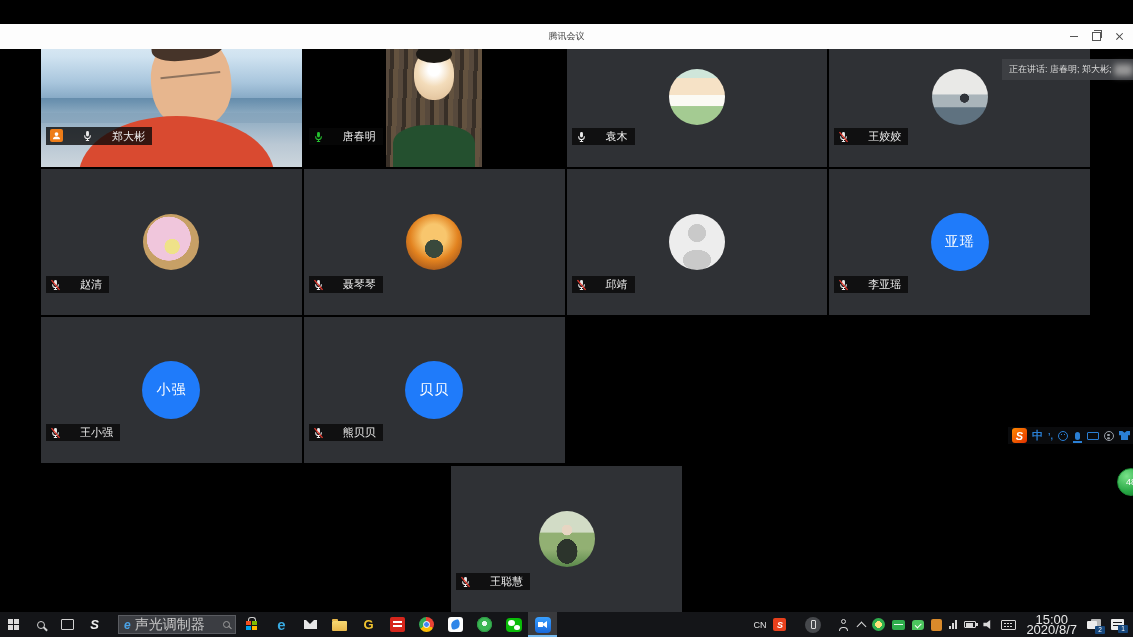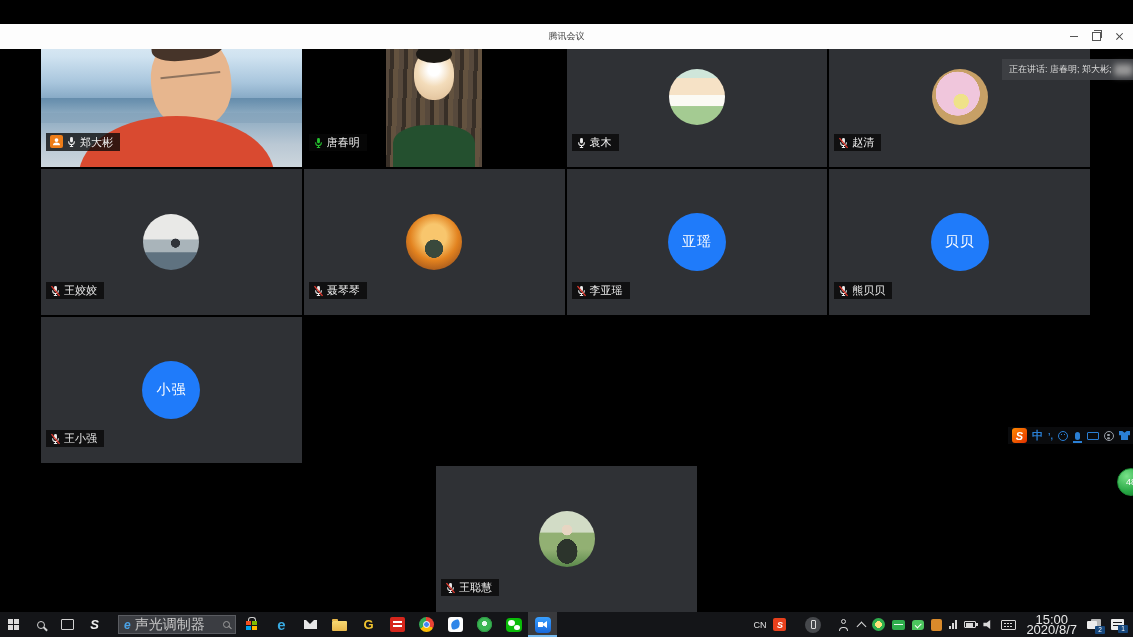--- a/index.html
+++ b/index.html
@@ -17,21 +17,21 @@
   .restore-glyph::before{content:'';position:absolute;left:1px;top:-3px;width:7px;height:7px;
     border-top:1px solid #555;border-right:1px solid #555;}
   .close-glyph{position:relative;width:9px;height:9px;}
   .close-glyph::before,.close-glyph::after{content:'';position:absolute;left:4px;top:0;width:1.2px;height:9px;background:#444;}
   .close-glyph::before{transform:rotate(45deg);} .close-glyph::after{transform:rotate(-45deg);}
 
   
   #video-grid{position:absolute;left:41px;top:26px;width:1049px;display:grid;
     grid-template-columns:repeat(4,1fr);grid-template-rows:141px 146px 146px;gap:2px;background:#000;}
   #bottom-row{position:absolute;left:0;top:466px;width:1133px;height:146px;display:flex;justify-content:center;}
-  #bottom-row .tile{width:261px;height:146px;}
+  #bottom-row .tile{width:231px;height:146px;}
   .tile{position:relative;background:#2f3135;overflow:hidden;}
   .active-speaker{box-shadow:inset 0 0 0 1px #2eb864;}
   .media{position:absolute;inset:0;}
   .m-center{display:flex;align-items:center;justify-content:center;}
 
   
   .av{width:56px;height:56px;border-radius:50%;flex:0 0 auto;}
   .av-initials{width:58px;height:58px;background:#1f7bfa;color:#fff;font-size:14px;letter-spacing:1px;
     display:flex;align-items:center;justify-content:center;border-radius:50%;}
   .av-shinchan{background:linear-gradient(180deg,#cfe6da 0 16%,#f6e2c6 17% 46%,#fbfaf4 47% 66%,#a4cb92 67% 100%);}
@@ -65,21 +65,21 @@
   .m-tang{background:#000;}
   .vt-strip{position:absolute;left:50%;top:0;bottom:0;width:96px;transform:translateX(-50%);
     background:repeating-linear-gradient(92deg,#57493c 0 5px,#382f27 5px 9px,#63523f 9px 14px);}
   .vt-head{position:absolute;left:50%;top:24px;transform:translateX(-50%);width:40px;height:50px;
     background:radial-gradient(circle at 50% 40%,#ffffff 0 16%,#f3dcba 46%,#ddbb93 100%);border-radius:46%;}
   .vt-head::before{content:'';position:absolute;left:2px;top:-5px;right:2px;height:18px;background:#1c1915;border-radius:50%;}
   .vt-shirt{position:absolute;left:50%;bottom:0;transform:translateX(-50%);width:82px;height:42px;
     background:#24502f;border-radius:42% 42% 0 0;}
 
   
-  .name-tag{position:absolute;left:5px;bottom:16px;display:flex;align-items:center;gap:3px;
+  .name-tag{position:absolute;left:5px;bottom:22px;display:flex;align-items:center;gap:19px;
     background:rgba(8,8,8,.78);padding:2px 7px 2px 4px;color:#ededed;font-size:11px;line-height:13px;z-index:5;}
   .host-badge{width:13px;height:13px;background:#ee7d18;border-radius:2px;display:inline-flex;align-items:center;justify-content:center;}
   .mic-slot{display:inline-flex;align-items:center;}
 
   
   .toast{position:absolute;top:59px;right:0;width:131px;height:21px;background:#3d3f43;z-index:20;
     display:flex;align-items:center;padding-left:7px;box-sizing:border-box;color:#d9d9d9;font-size:9px;white-space:nowrap;}
   .toast-blur{width:22px;height:12px;background:#9a9a9a;filter:blur(3px);margin-left:2px;border-radius:2px;}
 
   
@@ -259,124 +259,142 @@
               <path d="M2.9 5.6 v0.6 a3.1 3.1 0 0 0 6.2 0 v-0.6" fill="none" stroke="#ececec" stroke-width="1.1"></path>
               <line x1="6" y1="9.6" x2="6" y2="11" stroke="#ececec" stroke-width="1.1"></line>
               <line x1="4.2" y1="11.4" x2="7.8" y2="11.4" stroke="#ececec" stroke-width="1.1"></line>
             </svg>
           </span>
       <span class="pname">袁木</span>
     </div>
   </div>
       <div class="tile">
     <div class="media m-center">
+          <span class="av av-sea"></span>
+        </div>
+    <div class="name-tag">
+
+      <span class="mic-slot">
+            <svg width="11" height="12" viewBox="0 0 12 13">
+              <rect x="4.4" y="1" width="3.2" height="6" rx="1.6" fill="#ececec"></rect>
+              <path d="M2.9 5.6 v0.6 a3.1 3.1 0 0 0 6.2 0 v-0.6" fill="none" stroke="#ececec" stroke-width="1.1"></path>
+              <line x1="6" y1="9.6" x2="6" y2="11" stroke="#ececec" stroke-width="1.1"></line>
+              <line x1="4.2" y1="11.4" x2="7.8" y2="11.4" stroke="#ececec" stroke-width="1.1"></line>
+              <line x1="1.6" y1="1.2" x2="10.4" y2="11.8" stroke="#e03a2f" stroke-width="1.5"></line>
+            </svg>
+          </span>
+      <span class="pname">王姣姣</span>
+    </div>
+  </div>
+      <div class="tile">
+    <div class="media m-center">
           <span class="av av-pig"></span>
         </div>
     <div class="name-tag">
 
       <span class="mic-slot">
             <svg width="11" height="12" viewBox="0 0 12 13">
               <rect x="4.4" y="1" width="3.2" height="6" rx="1.6" fill="#ececec"></rect>
               <path d="M2.9 5.6 v0.6 a3.1 3.1 0 0 0 6.2 0 v-0.6" fill="none" stroke="#ececec" stroke-width="1.1"></path>
               <line x1="6" y1="9.6" x2="6" y2="11" stroke="#ececec" stroke-width="1.1"></line>
               <line x1="4.2" y1="11.4" x2="7.8" y2="11.4" stroke="#ececec" stroke-width="1.1"></line>
               <line x1="1.6" y1="1.2" x2="10.4" y2="11.8" stroke="#e03a2f" stroke-width="1.5"></line>
             </svg>
           </span>
       <span class="pname">赵清</span>
     </div>
   </div>
       <div class="tile">
     <div class="media m-center">
-          <span class="av av-sea"></span>
-        </div>
-    <div class="name-tag">
-
-      <span class="mic-slot">
-            <svg width="11" height="12" viewBox="0 0 12 13">
-              <rect x="4.4" y="1" width="3.2" height="6" rx="1.6" fill="#ececec"></rect>
-              <path d="M2.9 5.6 v0.6 a3.1 3.1 0 0 0 6.2 0 v-0.6" fill="none" stroke="#ececec" stroke-width="1.1"></path>
-              <line x1="6" y1="9.6" x2="6" y2="11" stroke="#ececec" stroke-width="1.1"></line>
-              <line x1="4.2" y1="11.4" x2="7.8" y2="11.4" stroke="#ececec" stroke-width="1.1"></line>
-              <line x1="1.6" y1="1.2" x2="10.4" y2="11.8" stroke="#e03a2f" stroke-width="1.5"></line>
-            </svg>
-          </span>
-      <span class="pname">王姣姣</span>
-    </div>
-  </div>
-      <div class="tile">
-    <div class="media m-center">
           <span class="av av-fire"></span>
         </div>
     <div class="name-tag">
 
       <span class="mic-slot">
             <svg width="11" height="12" viewBox="0 0 12 13">
               <rect x="4.4" y="1" width="3.2" height="6" rx="1.6" fill="#ececec"></rect>
               <path d="M2.9 5.6 v0.6 a3.1 3.1 0 0 0 6.2 0 v-0.6" fill="none" stroke="#ececec" stroke-width="1.1"></path>
               <line x1="6" y1="9.6" x2="6" y2="11" stroke="#ececec" stroke-width="1.1"></line>
               <line x1="4.2" y1="11.4" x2="7.8" y2="11.4" stroke="#ececec" stroke-width="1.1"></line>
               <line x1="1.6" y1="1.2" x2="10.4" y2="11.8" stroke="#e03a2f" stroke-width="1.5"></line>
             </svg>
           </span>
       <span class="pname">聂琴琴</span>
     </div>
   </div>
       <div class="tile">
     <div class="media m-center">
+          <span class="av av-default"></span>
+        </div>
+    <div class="name-tag">
+
+      <span class="mic-slot">
+            <svg width="11" height="12" viewBox="0 0 12 13">
+              <rect x="4.4" y="1" width="3.2" height="6" rx="1.6" fill="#ececec"></rect>
+              <path d="M2.9 5.6 v0.6 a3.1 3.1 0 0 0 6.2 0 v-0.6" fill="none" stroke="#ececec" stroke-width="1.1"></path>
+              <line x1="6" y1="9.6" x2="6" y2="11" stroke="#ececec" stroke-width="1.1"></line>
+              <line x1="4.2" y1="11.4" x2="7.8" y2="11.4" stroke="#ececec" stroke-width="1.1"></line>
+              <line x1="1.6" y1="1.2" x2="10.4" y2="11.8" stroke="#e03a2f" stroke-width="1.5"></line>
+            </svg>
+          </span>
+      <span class="pname">邱靖</span>
+    </div>
+  </div>
+      <div class="tile">
+    <div class="media m-center">
           <span class="av av-initials">亚瑶</span>
         </div>
     <div class="name-tag">
 
       <span class="mic-slot">
             <svg width="11" height="12" viewBox="0 0 12 13">
               <rect x="4.4" y="1" width="3.2" height="6" rx="1.6" fill="#ececec"></rect>
               <path d="M2.9 5.6 v0.6 a3.1 3.1 0 0 0 6.2 0 v-0.6" fill="none" stroke="#ececec" stroke-width="1.1"></path>
               <line x1="6" y1="9.6" x2="6" y2="11" stroke="#ececec" stroke-width="1.1"></line>
               <line x1="4.2" y1="11.4" x2="7.8" y2="11.4" stroke="#ececec" stroke-width="1.1"></line>
               <line x1="1.6" y1="1.2" x2="10.4" y2="11.8" stroke="#e03a2f" stroke-width="1.5"></line>
             </svg>
           </span>
       <span class="pname">李亚瑶</span>
     </div>
   </div>
       <div class="tile">
     <div class="media m-center">
+          <span class="av av-initials">小强</span>
+        </div>
+    <div class="name-tag">
+
+      <span class="mic-slot">
+            <svg width="11" height="12" viewBox="0 0 12 13">
+              <rect x="4.4" y="1" width="3.2" height="6" rx="1.6" fill="#ececec"></rect>
+              <path d="M2.9 5.6 v0.6 a3.1 3.1 0 0 0 6.2 0 v-0.6" fill="none" stroke="#ececec" stroke-width="1.1"></path>
+              <line x1="6" y1="9.6" x2="6" y2="11" stroke="#ececec" stroke-width="1.1"></line>
+              <line x1="4.2" y1="11.4" x2="7.8" y2="11.4" stroke="#ececec" stroke-width="1.1"></line>
+              <line x1="1.6" y1="1.2" x2="10.4" y2="11.8" stroke="#e03a2f" stroke-width="1.5"></line>
+            </svg>
+          </span>
+      <span class="pname">王小强</span>
+    </div>
+  </div>
+      <div class="tile">
+    <div class="media m-center">
           <span class="av av-initials">贝贝</span>
         </div>
     <div class="name-tag">
 
       <span class="mic-slot">
             <svg width="11" height="12" viewBox="0 0 12 13">
               <rect x="4.4" y="1" width="3.2" height="6" rx="1.6" fill="#ececec"></rect>
               <path d="M2.9 5.6 v0.6 a3.1 3.1 0 0 0 6.2 0 v-0.6" fill="none" stroke="#ececec" stroke-width="1.1"></path>
               <line x1="6" y1="9.6" x2="6" y2="11" stroke="#ececec" stroke-width="1.1"></line>
               <line x1="4.2" y1="11.4" x2="7.8" y2="11.4" stroke="#ececec" stroke-width="1.1"></line>
               <line x1="1.6" y1="1.2" x2="10.4" y2="11.8" stroke="#e03a2f" stroke-width="1.5"></line>
             </svg>
           </span>
       <span class="pname">熊贝贝</span>
-    </div>
-  </div>
-      <div class="tile">
-    <div class="media m-center">
-          <span class="av av-initials">小强</span>
-        </div>
-    <div class="name-tag">
-
-      <span class="mic-slot">
-            <svg width="11" height="12" viewBox="0 0 12 13">
-              <rect x="4.4" y="1" width="3.2" height="6" rx="1.6" fill="#ececec"></rect>
-              <path d="M2.9 5.6 v0.6 a3.1 3.1 0 0 0 6.2 0 v-0.6" fill="none" stroke="#ececec" stroke-width="1.1"></path>
-              <line x1="6" y1="9.6" x2="6" y2="11" stroke="#ececec" stroke-width="1.1"></line>
-              <line x1="4.2" y1="11.4" x2="7.8" y2="11.4" stroke="#ececec" stroke-width="1.1"></line>
-              <line x1="1.6" y1="1.2" x2="10.4" y2="11.8" stroke="#e03a2f" stroke-width="1.5"></line>
-            </svg>
-          </span>
-      <span class="pname">王小强</span>
     </div>
   </div>
     </div>
   <div id="bottom-row">
       <div class="tile">
     <div class="media m-center">
           <span class="av av-outdoor"></span>
         </div>
     <div class="name-tag">
 

